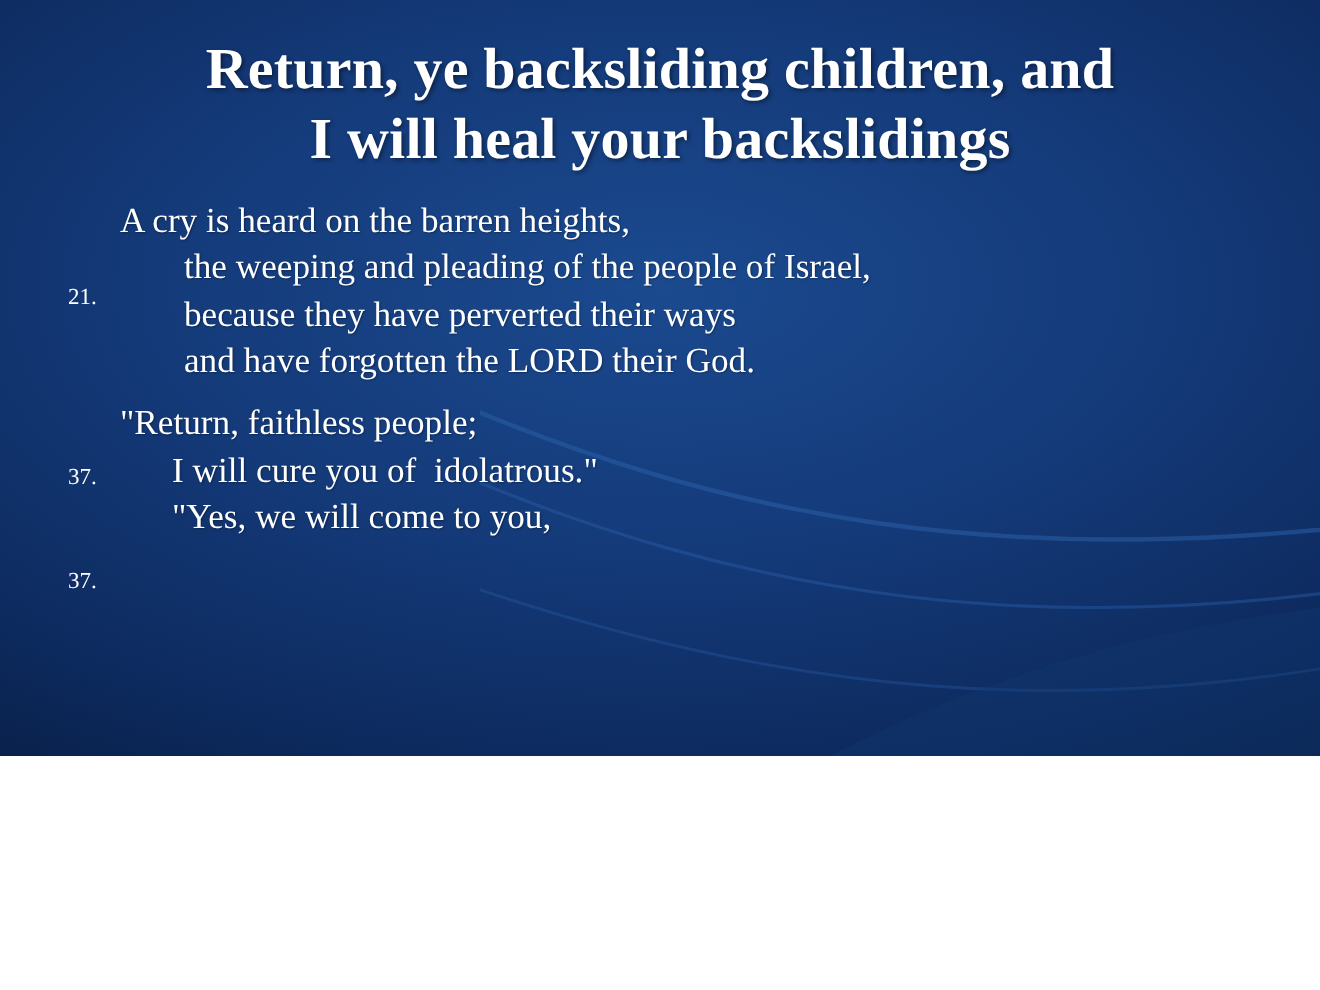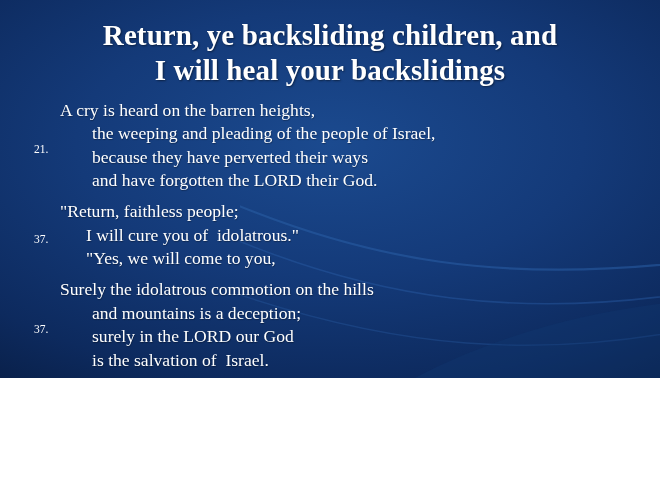--- a/index.html
+++ b/index.html
@@ -117,23 +117,17 @@
         <div class="verse-num">37.</div>
         <div class="verse-lines">
           <div class="vline">"Return, faithless people;</div>
           <div class="vline indent-half">I will cure you of  idolatrous."</div>
           <div class="vline indent-half">"Yes, we will come to you,</div>
         </div>
       </div>
 
       <div class="verse">
         <div class="verse-num">37.</div>
-        <div class="verse-lines">
-          <div class="vline">Surely the idolatrous commotion on the hills</div>
-          <div class="vline indent">and mountains is a deception;</div>
-          <div class="vline indent">surely in the LORD our God</div>
-          <div class="vline indent">is the salvation of  Israel.</div>
-        </div>
       </div>
 
     </div>
   </div>
 </div>
 
 </body></html>

